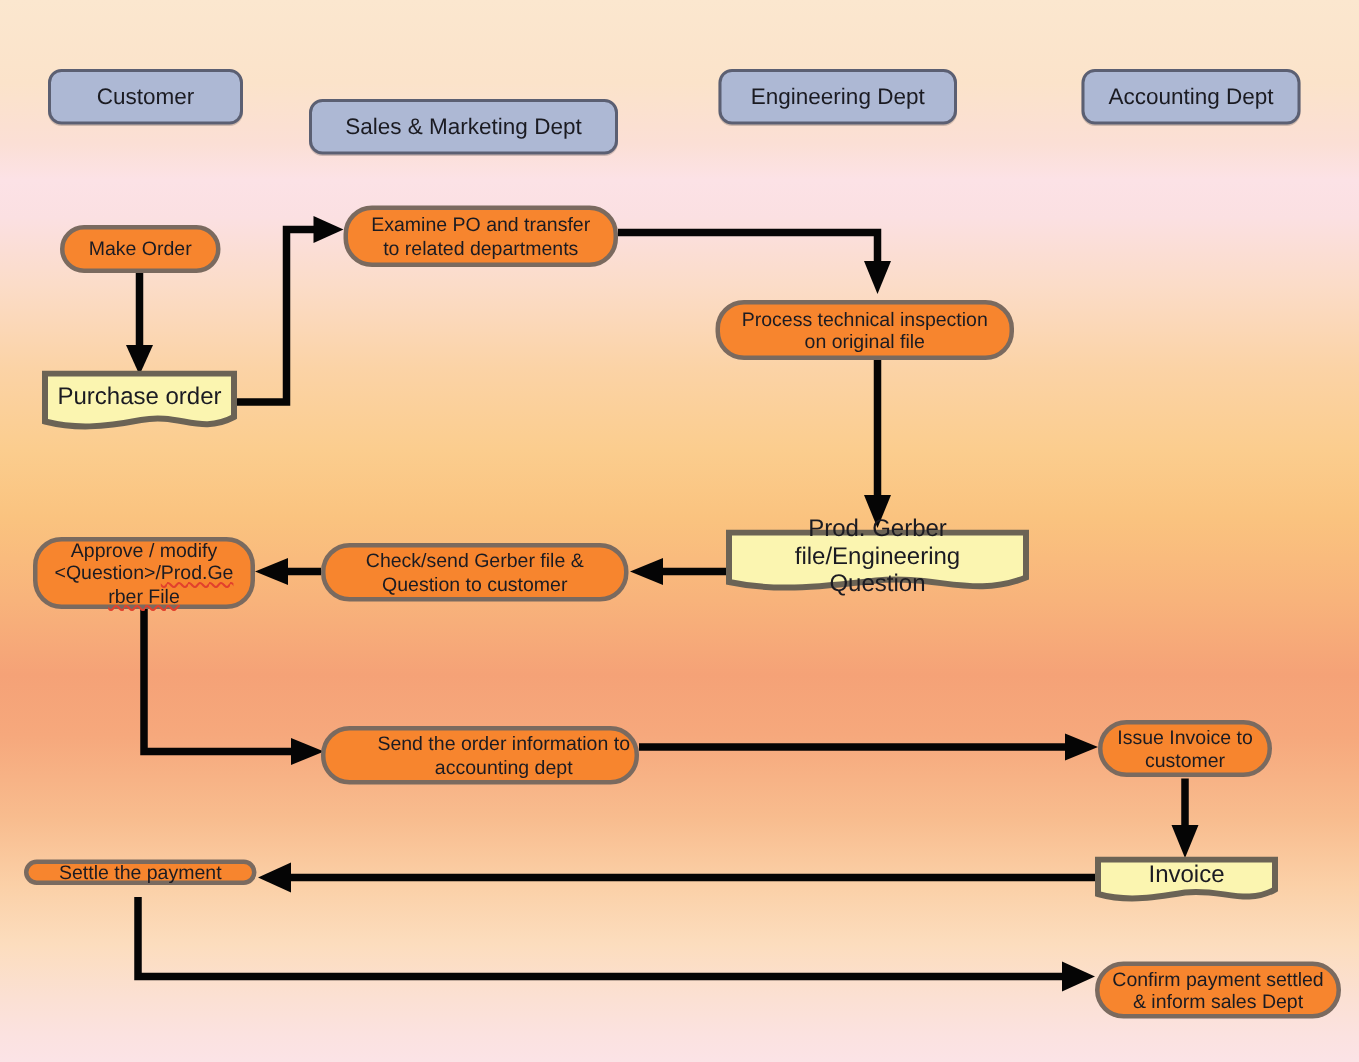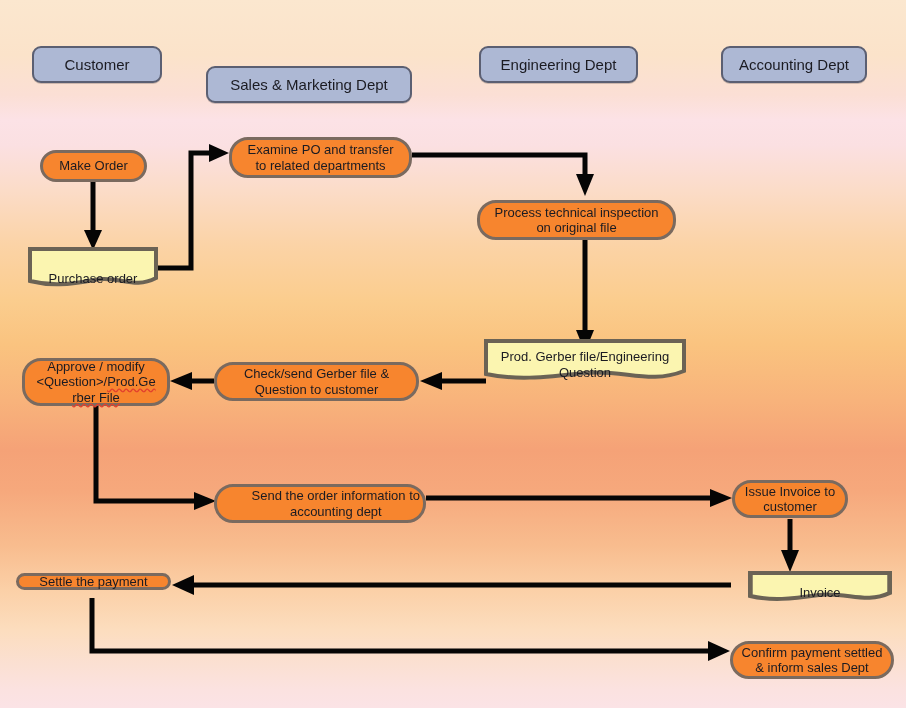--- a/index.html
+++ b/index.html
@@ -72,22 +72,21 @@
     background: #f7852e;
     border: 3px solid #7a6a5f;
     font-size: 13px;
   }
   .proc.small { font-size: 13px; }
 
   
   .docshape {
     background: transparent;
     border: none;
-    font-size: 13px;
-    align-items: flex-end;
+    font-size: 16px;
   }
   .docshape svg {
     position: absolute;
     left: 0; top: 0;
     width: 100%;
     height: 100%;
     z-index: -1;
   }
   .docshape .lbl {
     position: relative;
@@ -212,21 +211,21 @@
   <div class="node proc" style="left:229px; top:137px; width:183px; height:41px;">
     <span class="lbl">Examine PO and transfer
 to related departments</span>
   </div>
 
   <div class="node proc" style="left:477px; top:200px; width:199px; height:40px;">
     <span class="lbl">Process technical inspection
 on original file</span>
   </div>
 
-  <div class="node docshape" style="left:484px; top:339px; width:202px; height:44px;">
+  <div class="node docshape" style="left:484px; top:353px; width:202px; height:44px;">
     <svg viewBox="0 0 202 44" preserveAspectRatio="none">
       <path d="M2,2 H200 V32 C165,46 140,30 100,34 C58,39 30,41 2,35 Z" fill="#fbf5b0" stroke="#6b6355" stroke-width="4"></path>
     </svg>
     <span class="lbl">Prod. Gerber file/Engineering
 Question</span>
   </div>
 
   <div class="node proc" style="left:214px; top:362px; width:205px; height:39px;">
     <span class="lbl">Check/send Gerber  file &amp;
 Question to customer</span>
@@ -239,21 +238,21 @@
   <div class="node proc" style="left:214px; top:484px; width:212px; height:39px;justify-content:flex-end;">
     <span class="lbl">Send the order information to
 accounting dept</span>
   </div>
 
   <div class="node proc small" style="left:732px; top:480px; width:116px; height:38px;">
     <span class="lbl">Issue Invoice to
 customer</span>
   </div>
 
-  <div class="node docshape" style="left:748px; top:571px; width:144px; height:32px;">
+  <div class="node docshape" style="left:730px; top:571px; width:122px; height:32px;">
     <svg viewBox="0 0 122 32" preserveAspectRatio="none">
       <path d="M2,2 H120 V22 C100,33 84,21 60,24 C36,28 20,30 2,25 Z" fill="#fbf5b0" stroke="#6b6355" stroke-width="4"></path>
     </svg>
     <span class="lbl">Invoice</span>
   </div>
 
   <div class="node proc small" style="left:16px; top:573px; width:155px; height:17px;">
     <span class="lbl">Settle the payment</span>
   </div>
 

